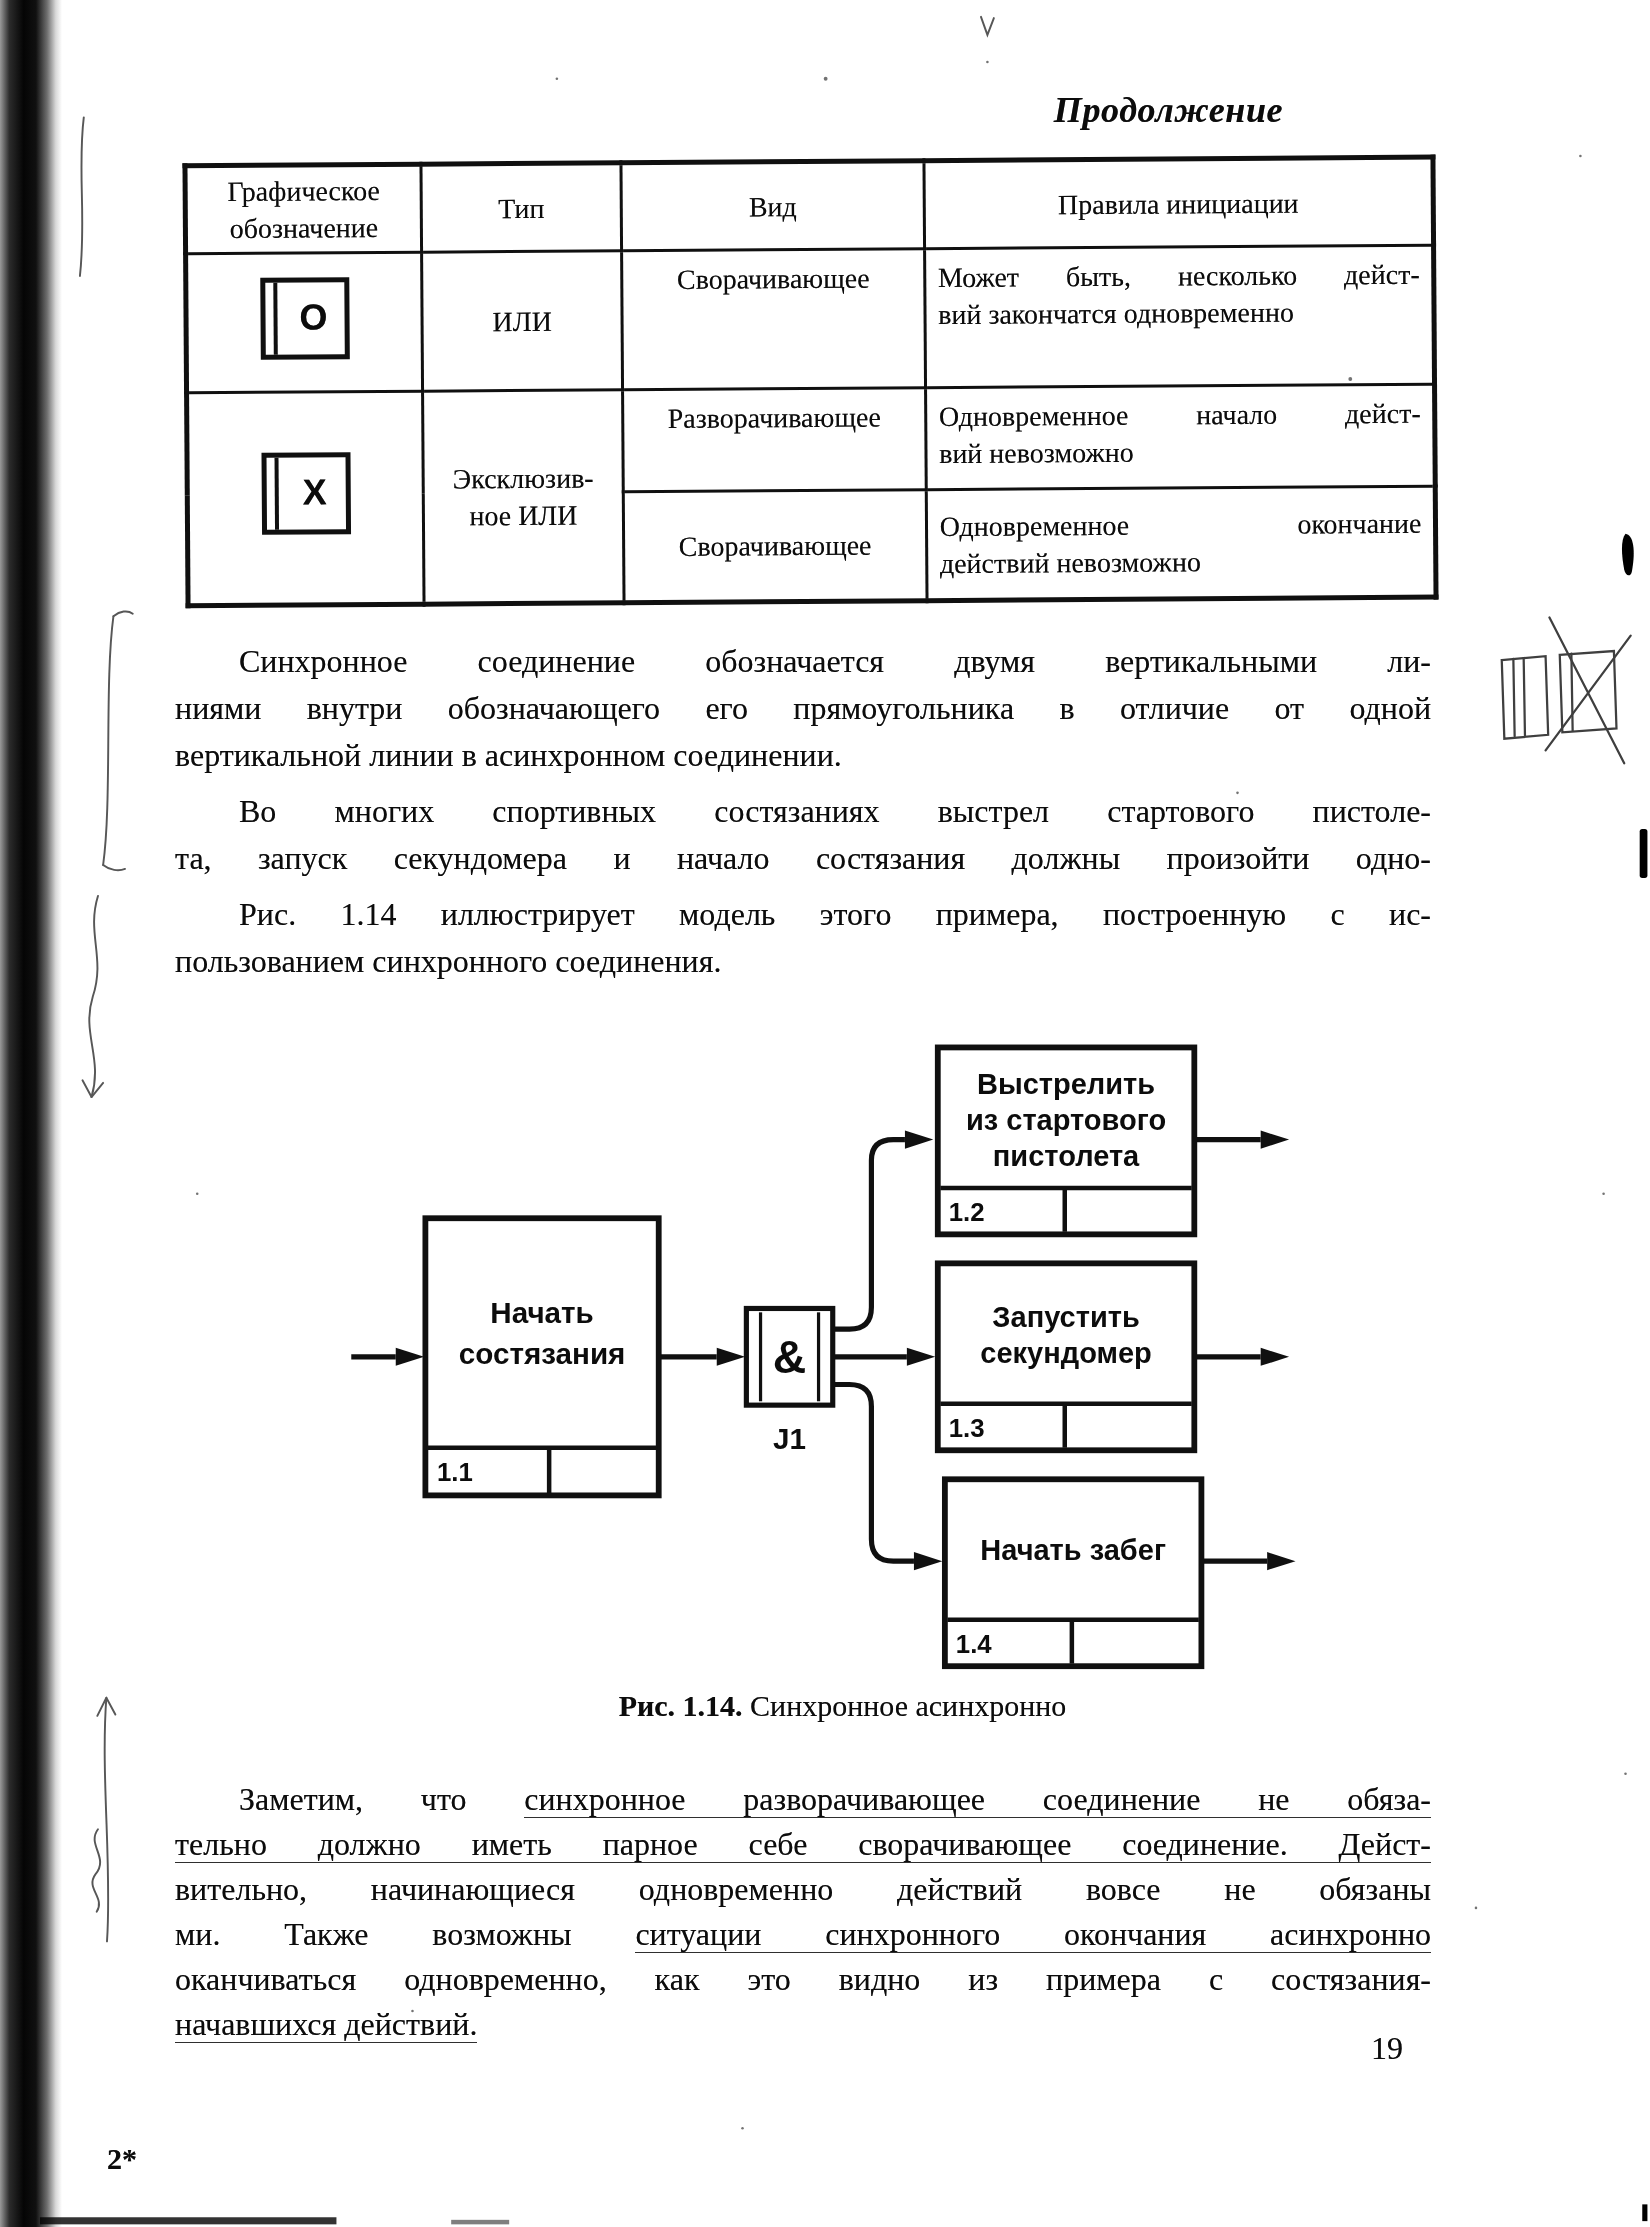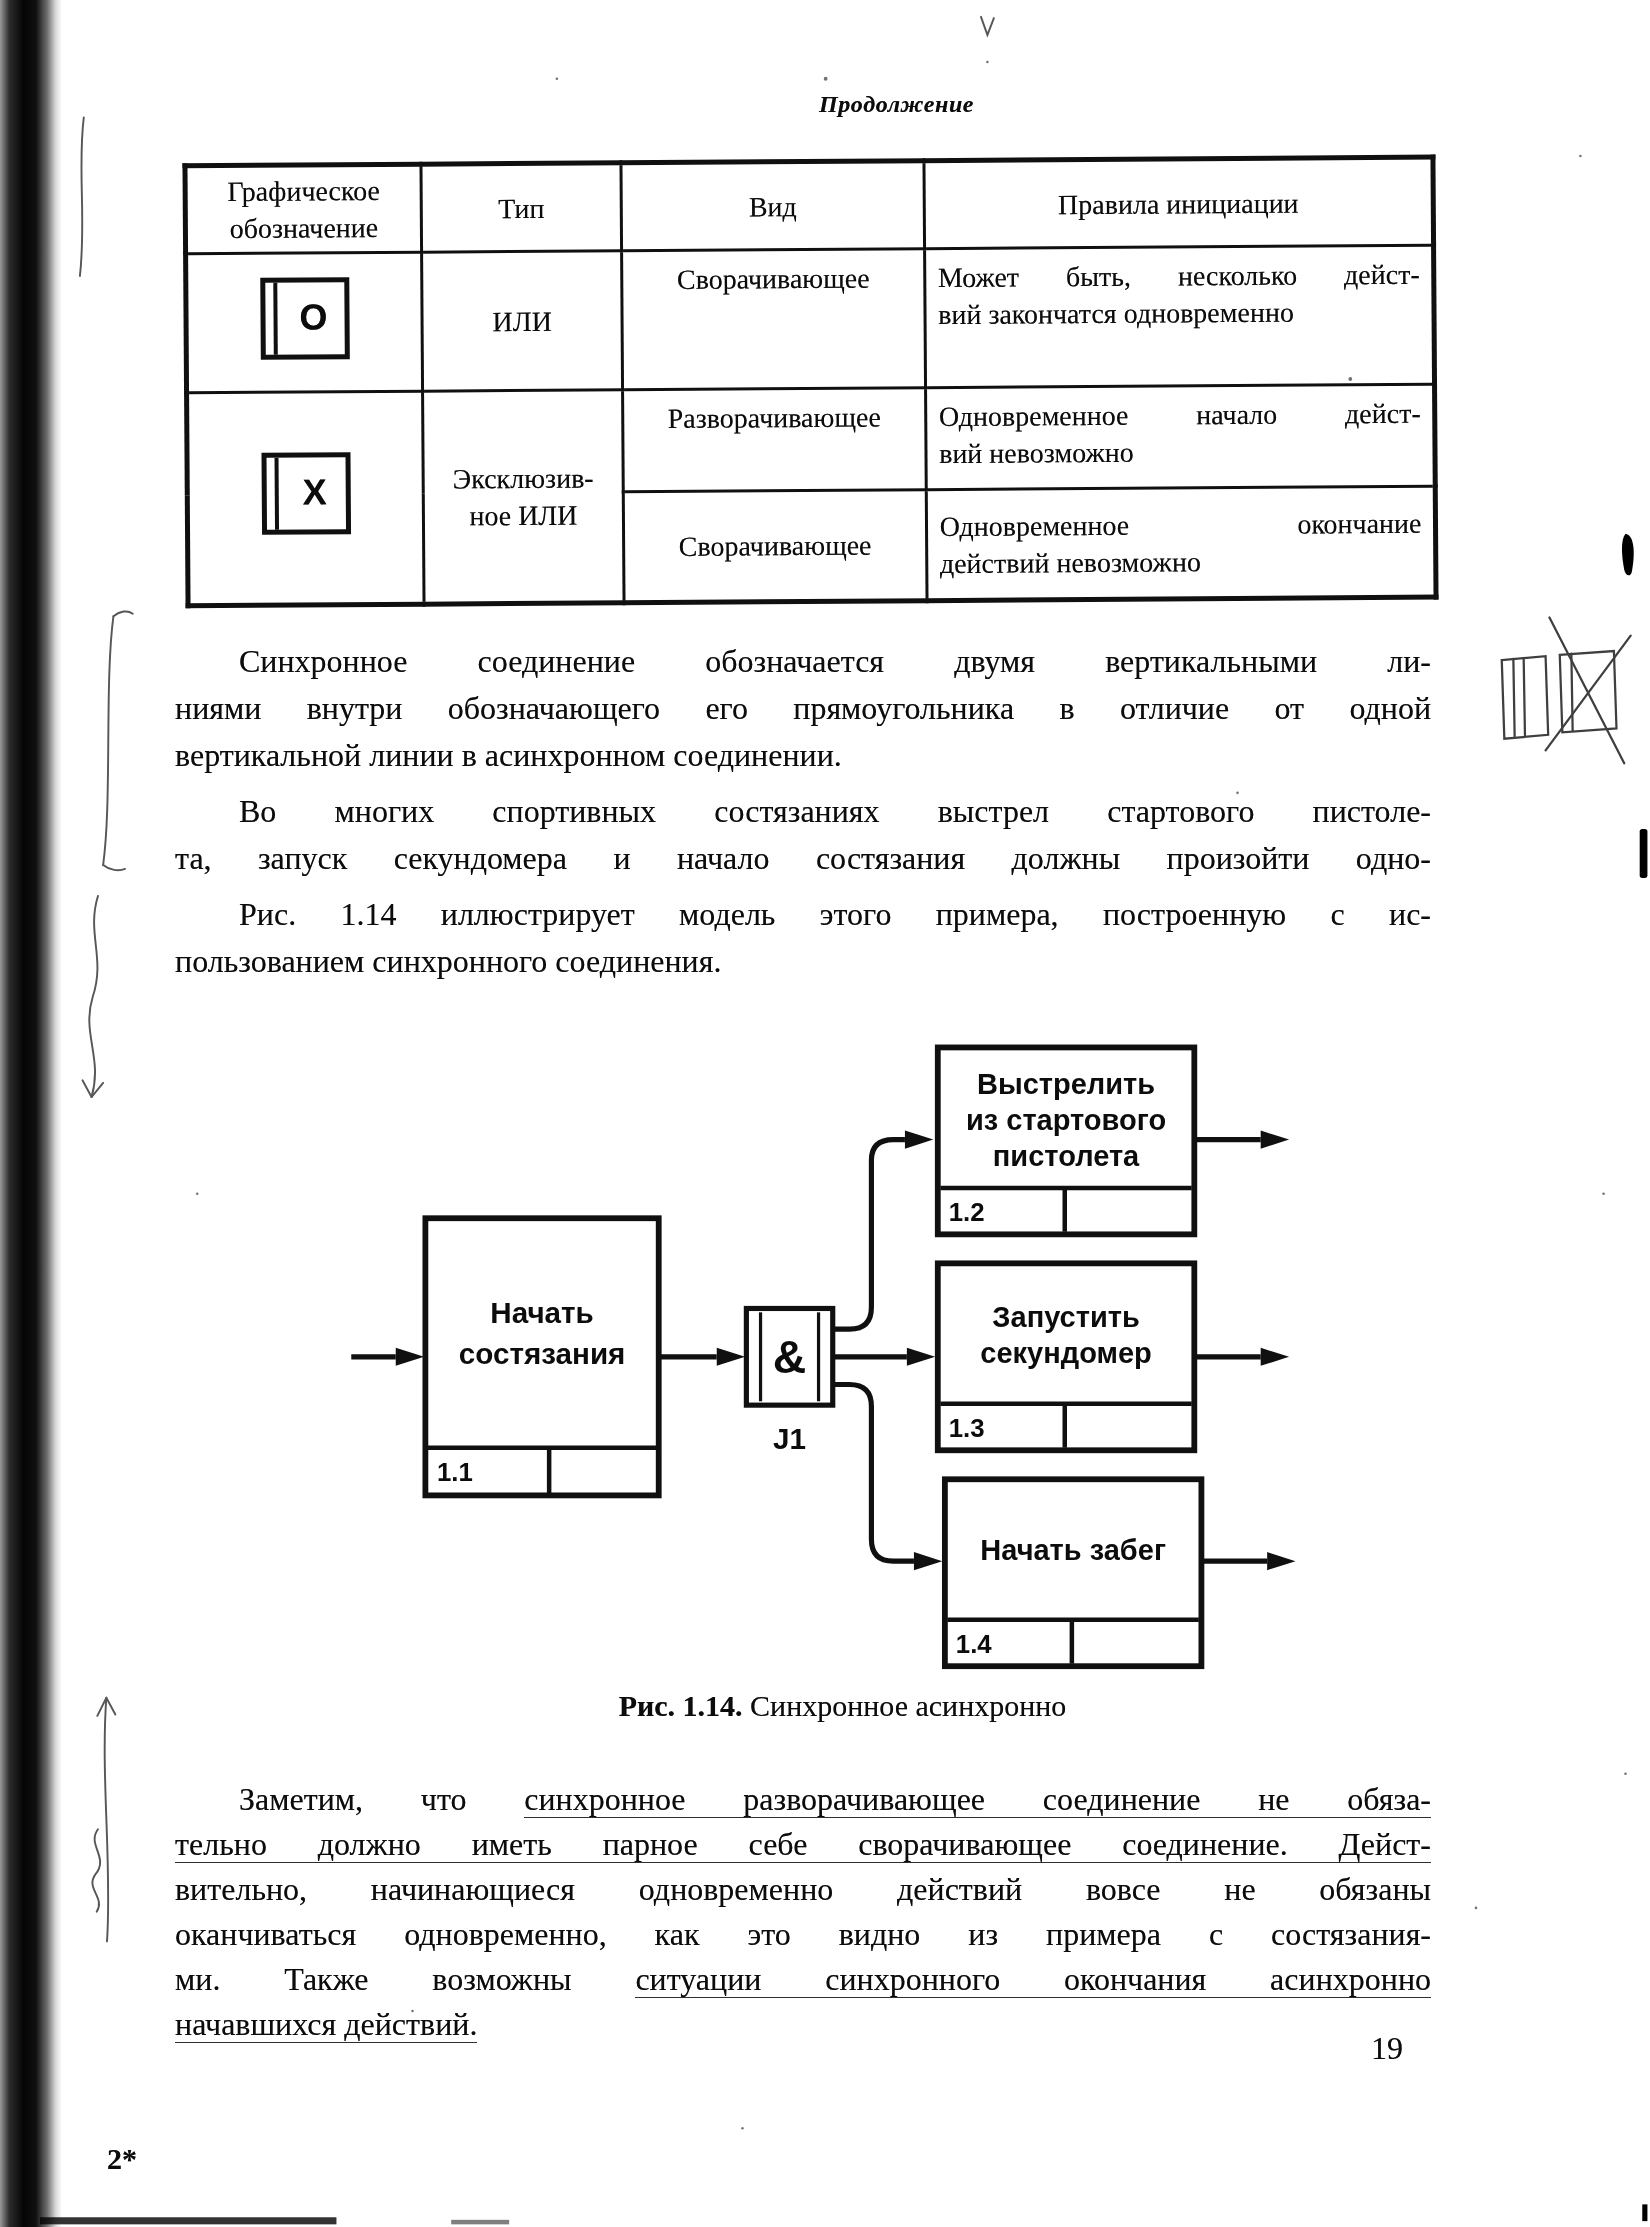--- a/index.html
+++ b/index.html
@@ -10,22 +10,22 @@
   }
   .txtshadow{ text-shadow:0 0 0.6px rgba(0,0,0,.5); }
 
   
   .scan-edge{
     position:absolute;left:0;top:0;width:62px;height:2227px;
     background:linear-gradient(90deg,#9a9a9a 0%,#2c2c2c 15%,#050505 38%,#101010 58%,#6f6f6f 76%,#d9d9d9 90%,#ffffff 100%);
   }
 
   .continuation{
-    position:absolute;top:92px;left:819px;width:611px;text-align:left;
-    font-style:italic;font-weight:600;font-size:24px;line-height:1;letter-spacing:0.6px;
+    position:absolute;top:92px;left:863px;width:611px;text-align:center;
+    font-style:italic;font-weight:600;font-size:36px;line-height:1;letter-spacing:0.6px;
   }
 
   
   .tbl-wrap{position:absolute;left:184px;top:159px;width:1248px;transform:rotate(-0.4deg);}
   table{border-collapse:collapse;width:100%;table-layout:fixed;border:5.8px solid #101010;}
   td,th{border:3.9px solid #101010;padding:5.2px 11.6px;vertical-align:middle;
         font-size:28px;line-height:37px;font-family:"Liberation Serif",serif;font-weight:normal;}
   th{text-align:center;}
   .hrow{height:88px}.r1{height:139px}.r2{height:102px}.r3{height:111px}
   .sym-cell{text-align:center;}
@@ -241,21 +241,21 @@
 
 <div class="caption txtshadow">
   <b>Рис. 1.14.</b><span> Синхронное асинхронно</span>
 </div>
 
 <div id="paras-bottom" class="paras txtshadow" style="top:1777px">
     <div class="para">
       <div class="tline just ind"><span>Заметим, что </span><span class="u">синхронное разворачивающее соединение не обяза-</span></div>
       <div class="tline just"><span class="u">тельно должно иметь парное себе сворачивающее соединение. Дейст-</span></div>
       <div class="tline just"><span>вительно, начинающиеся одновременно действий вовсе не обязаны</span></div>
+      <div class="tline just"><span>ми. Также возможны </span><span class="u">ситуации синхронного окончания асинхронно</span></div>
       <div class="tline just"><span>оканчиваться одновременно, как это видно из примера с состязания-</span></div>
-      <div class="tline just"><span>ми. Также возможны </span><span class="u">ситуации синхронного окончания асинхронно</span></div>
       <div class="tline"><span class="u">начавшихся действий.</span></div>
     </div>
   </div>
 
 <div class="signature txtshadow">2*</div>
 <div class="pagenum txtshadow">19</div>
 
 
 </body></html>

